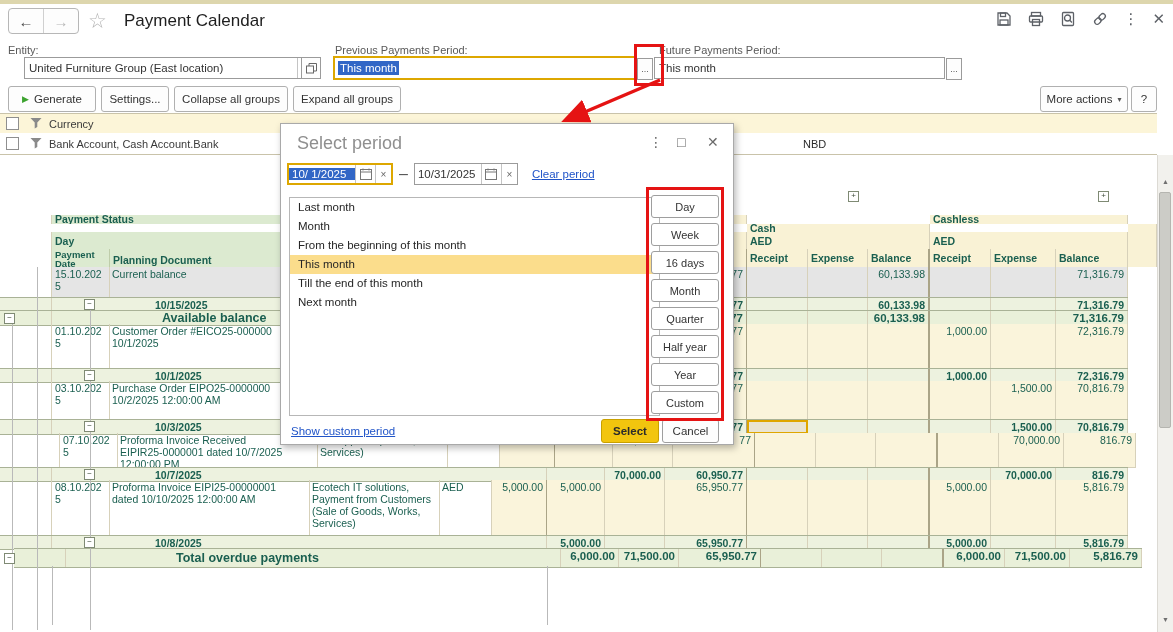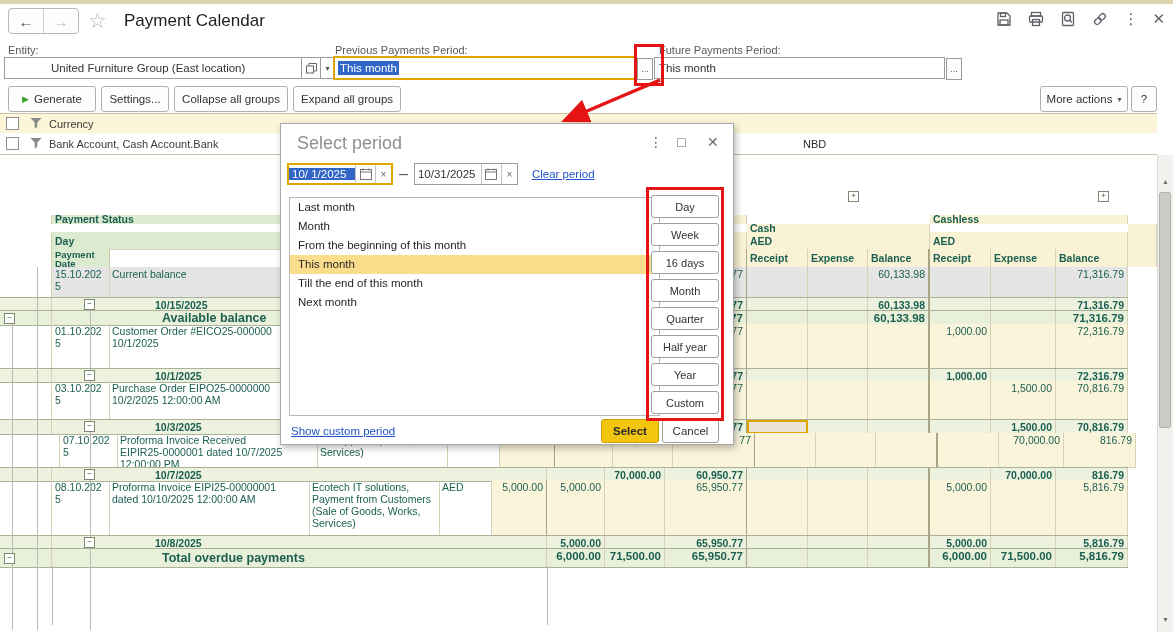--- a/index.html
+++ b/index.html
@@ -125,21 +125,21 @@
           <rect x="1.5" y="5.5" width="7" height="5" rx="2.5"></rect>
           <rect x="7.5" y="5.5" width="7" height="5" rx="2.5"></rect>
         </g>
       </svg>
     </span>
   <span class="glyph">⋮</span>
   <span class="glyph">✕</span>
 </div>
 
 <span class="abs flabel" style="left:8px;top:44px;">Entity:</span>
-<div class="abs inputbox" style="left:4px;top:57px;width:288px;padding-left:42px;">
+<div class="abs inputbox" style="left:24px;top:57px;width:288px;">
   <span class="inputtext">United Furniture Group (East location)</span>
   <span class="ddpart">▾</span>
 </div>
 <div class="abs sqbtn" style="left:301px;top:57px;width:18px;">
     <svg width="11" height="11" viewBox="0 0 11 11">
       <rect x="0.5" y="3" width="7" height="7" fill="none" stroke="#666"></rect>
       <path d="M3,3 V0.5 H10.5 V8 H8" fill="none" stroke="#666"></path>
     </svg>
   </div>
 
@@ -207,20 +207,21 @@
   <span class="cell gut c1" style="background:#fff;"></span>
   <span class="cell hgreen" style="grid-column:2/7;">Day</span>
   <span class="cell hcream" style="grid-column:7/10;"></span>
   <span class="cell hcream" style="grid-column:10/13;">AED</span>
   <span class="cell hcream" style="grid-column:13/16;">AED</span>
   <span class="cell hcream c16"></span>
 </div>
 <div class="hrow" style="top:249px;height:18px;border-bottom:1px solid #c0ba9f;">
   <span class="cell gut c1" style="background:#fff;"></span>
   <span class="cell hgreen c2" style="font-size:9.5px;line-height:9px;align-items:flex-start;">Payment Date</span>
+  <span class="cell hgreen c3" style="align-items:flex-end;">Planning Document</span>
   <span class="cell hgreen c4"></span>
   <span class="cell hgreen c5"></span>
   <span class="cell hgreen c6"></span>
   <span class="cell hcream c7"></span>
   <span class="cell hcream c8"></span>
   <span class="cell hcream c9"></span>
   <span class="cell hcream c10">Receipt</span>
   <span class="cell hcream c11">Expense</span>
   <span class="cell hcream c12">Balance</span>
   <span class="cell hcream c13">Receipt</span>
@@ -405,21 +406,21 @@
   <span class="cell num c8"></span>
   <span class="cell num c9">65,950.77</span>
   <span class="cell num c10"></span>
   <span class="cell num c11"></span>
   <span class="cell num c12"></span>
   <span class="cell num c13">5,000.00</span>
   <span class="cell num c14"></span>
   <span class="cell num c15">5,816.79</span>
 </div>
 
-<div class="trow tot" style="top:548px;height:18px;width:1128px;">
+<div class="trow tot" style="top:548px;height:18px;width:1128px;margin-left:14px;">
   <span class="cell gut c1"></span>
   <span class="cell seclab" style="grid-column:2/7;">Total overdue payments</span>
   <span class="cell num c7">6,000.00</span>
   <span class="cell num c8">71,500.00</span>
   <span class="cell num c9">65,950.77</span>
   <span class="cell num c10"></span>
   <span class="cell num c11"></span>
   <span class="cell num c12"></span>
   <span class="cell num c13">6,000.00</span>
   <span class="cell num c14">71,500.00</span>

